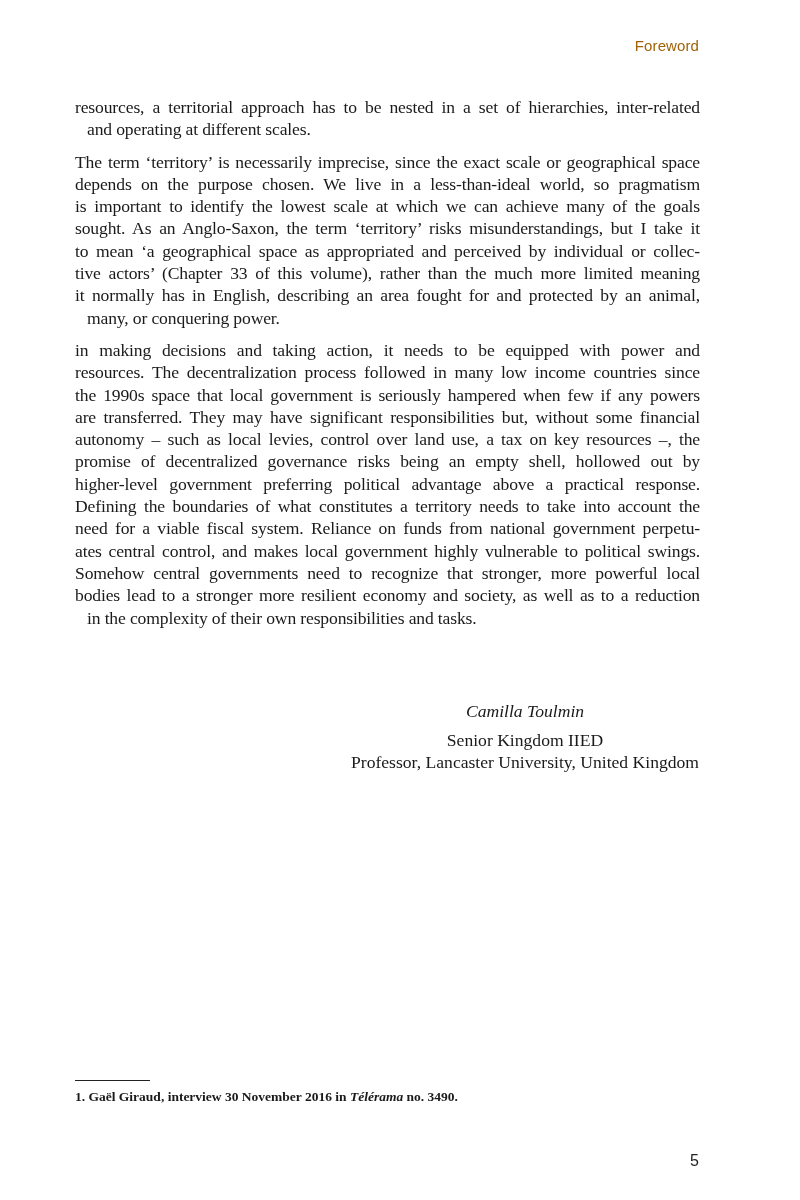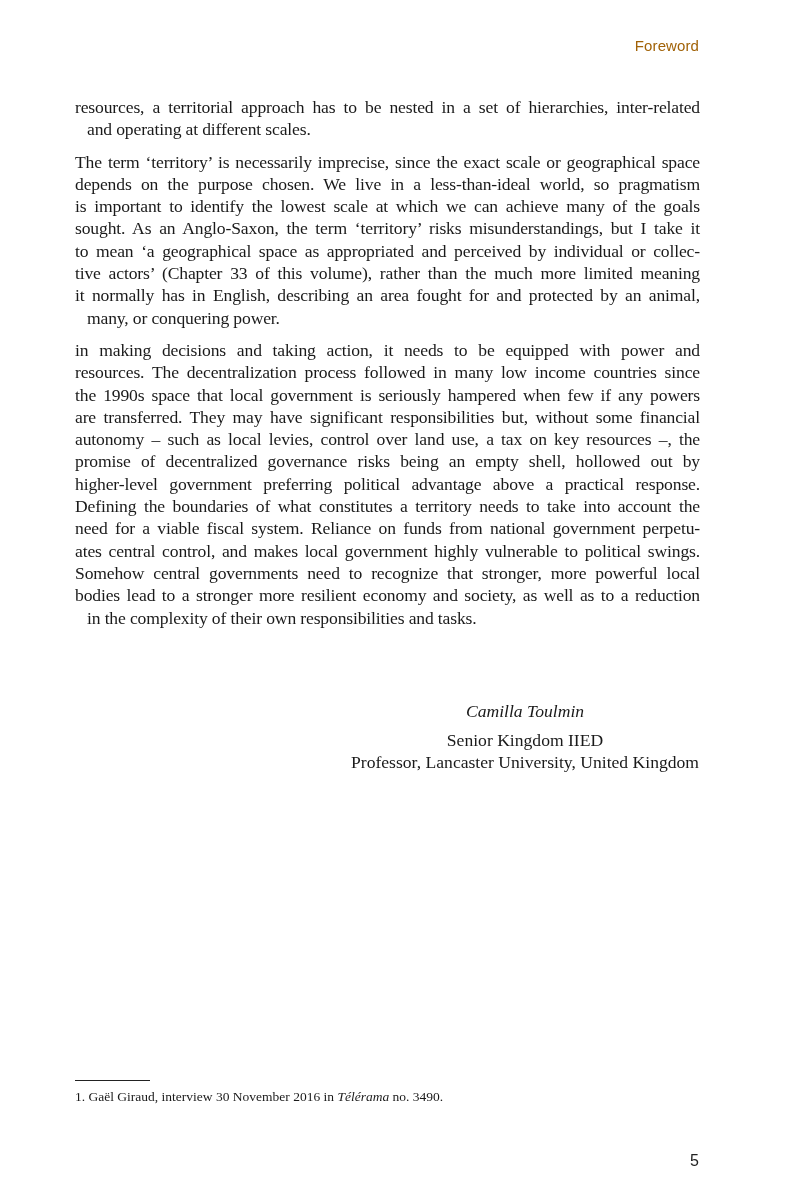--- a/index.html
+++ b/index.html
@@ -72,20 +72,21 @@
       width: 75px;
       height: 0;
       border-top: 1px solid #222222;
     }
     .footnote {
       position: absolute;
       left: 75px;
       top: 1088px;
       font-size: 13.5px;
       line-height: 18px;
+      font-weight: bold;
     }
     .page-number {
       position: absolute;
       right: 101px;
       top: 1152px;
       font-family: "Liberation Sans", "DejaVu Sans", sans-serif;
       font-size: 16px;
       color: #222222;
     }
   </style>

